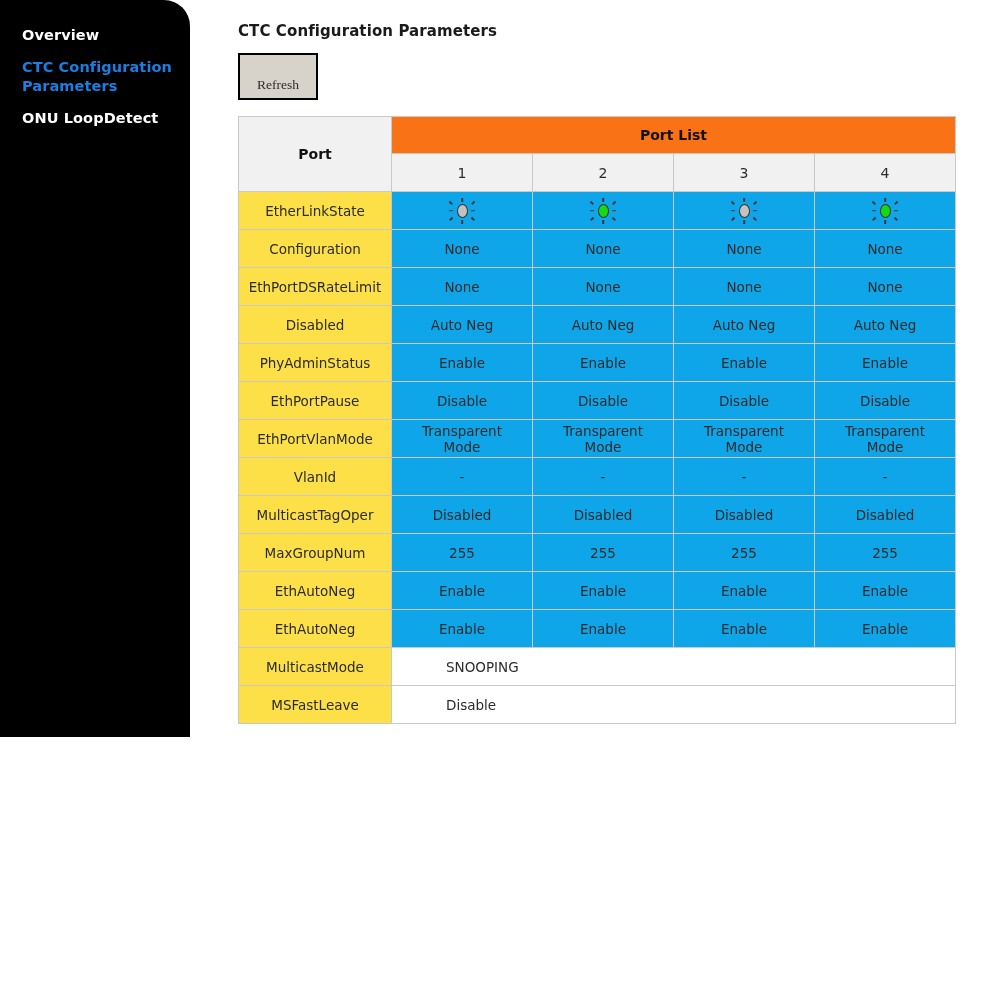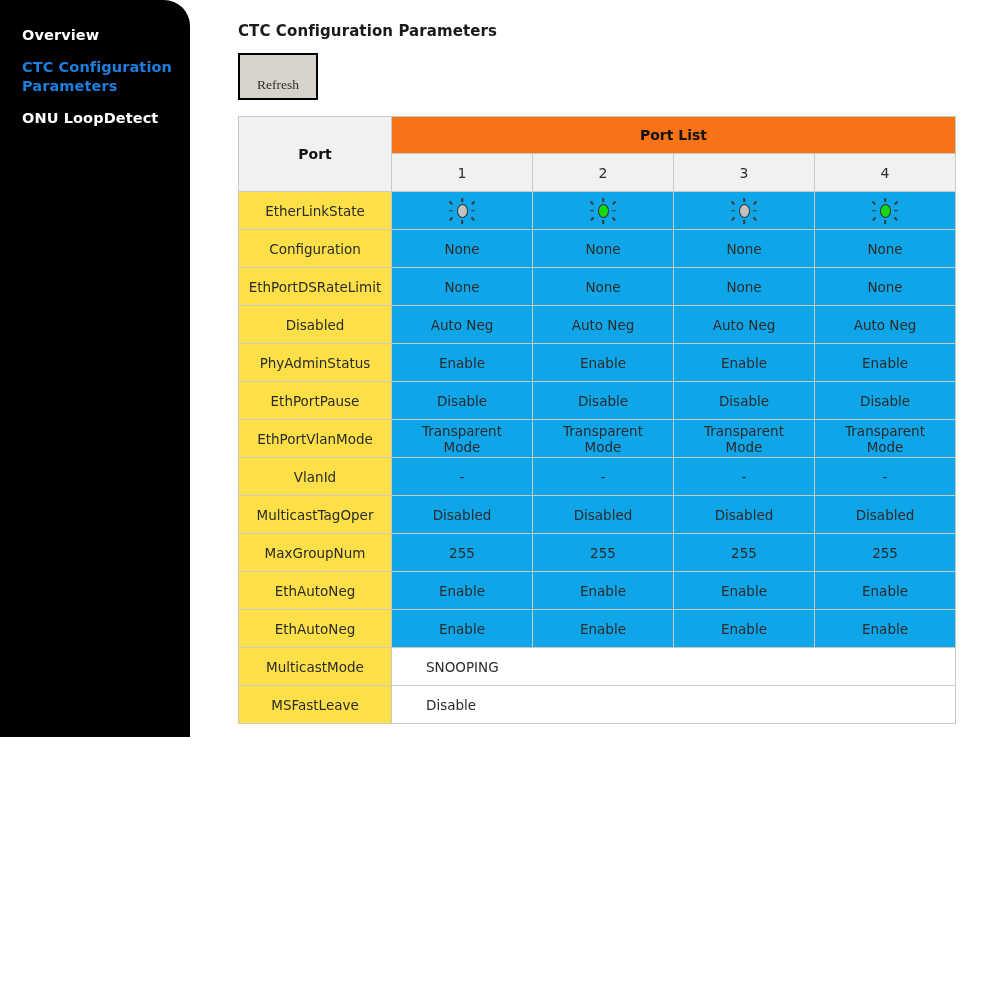--- a/index.html
+++ b/index.html
@@ -133,21 +133,21 @@
     background: #0ea5e9;
   }
 
   #ctc-table td.val.two-line {
     line-height: 16px;
   }
 
   #ctc-table td.span-val {
     background: #ffffff;
     text-align: left;
-    padding-left: 34px;
+    padding-left: 54px;
   }
 
   
   .led {
     display: inline-block;
     position: relative;
     width: 22px;
     height: 22px;
     vertical-align: middle;
   }

